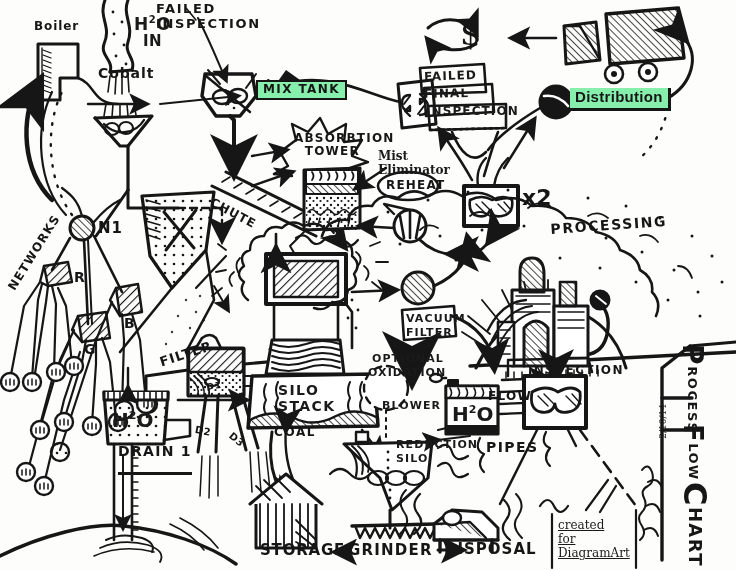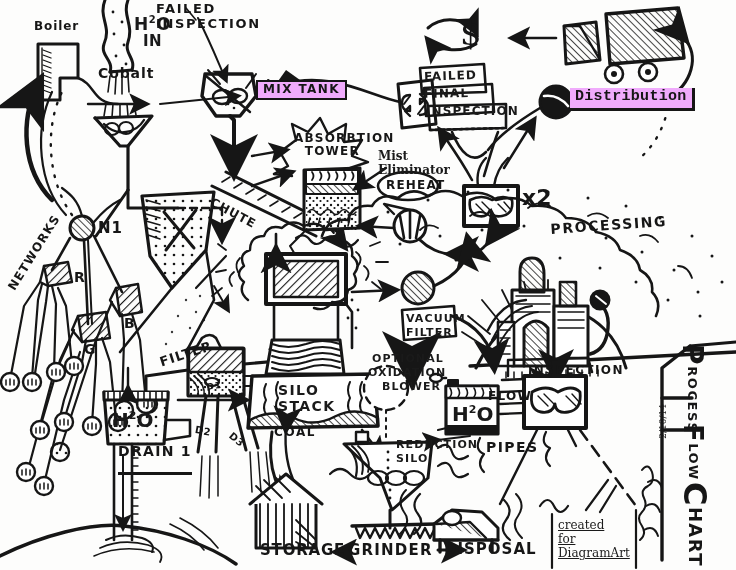--- a/index.html
+++ b/index.html
@@ -3,22 +3,22 @@
 <meta charset="utf-8">
 <style>
   html,body{margin:0;padding:0;background:#fff;}
   body{width:736px;height:570px;overflow:hidden;
        font-family:"DejaVu Sans",sans-serif;color:#1a1a1a;}
   #stage{position:relative;width:736px;height:570px;background:#fdfdfc;}
   svg.layer{position:absolute;left:0;top:0;width:736px;height:570px;}
   .lbl{position:absolute;font-family:"DejaVu Sans",sans-serif;
        font-weight:700;letter-spacing:.9px;color:#161616;white-space:pre;
        line-height:1.12;}
-  .script{font-family:Liberation Mono, monospace;font-weight:700;letter-spacing:.3px;}
-  .boxed{border:2.5px solid #161616;padding:1px 5px 2px 5px;background:#f0abfc;}
+  .script{font-family:Liberation Sans, sans-serif;font-weight:700;letter-spacing:.3px;}
+  .boxed{border:2.5px solid #161616;padding:1px 5px 2px 5px;background:#86efac;}
   .ul{border-bottom:3px solid #161616;padding-bottom:12px;}
   .tiny{font-size:8px;letter-spacing:.5px;}
 </style>
 </head>
 <body>
 
 <div id="stage">
 
 <svg class="layer" viewBox="0 0 736 570">
   <defs>
@@ -666,21 +666,21 @@
 <div style="position:absolute;left:278px;top:382px;font-size:14px;font-weight:700;letter-spacing:1.4px;line-height:1.15;">
   <div>SILO</div>
   <div>STACK</div>
 </div>
 
 <div class="lbl" style="left:274px;top:426px;font-size:12px;letter-spacing:1.6px;">COAL</div>
 
 <div style="position:absolute;left:372px;top:352px;font-size:11px;font-weight:700;letter-spacing:1.1px;line-height:1.25;">
   <div>OPTIONAL</div>
   <div style="margin-left:-4px;">OXIDATION</div>
-  <div style="margin-left:10px;">BLOWER</div>
+  <div style="margin-left:10px;margin-top:19px;">BLOWER</div>
 </div>
 
 <div style="position:absolute;left:396px;top:438px;font-size:11px;font-weight:700;letter-spacing:1.1px;line-height:1.3;">
   <div>REDUCTION</div>
   <div>SILO</div>
 </div>
 
 <div class="lbl" style="left:260px;top:542px;font-size:15px;letter-spacing:.8px;">STORAGE</div>
 
 <div class="lbl" style="left:348px;top:542px;font-size:15px;letter-spacing:1.2px;">GRINDER</div>

